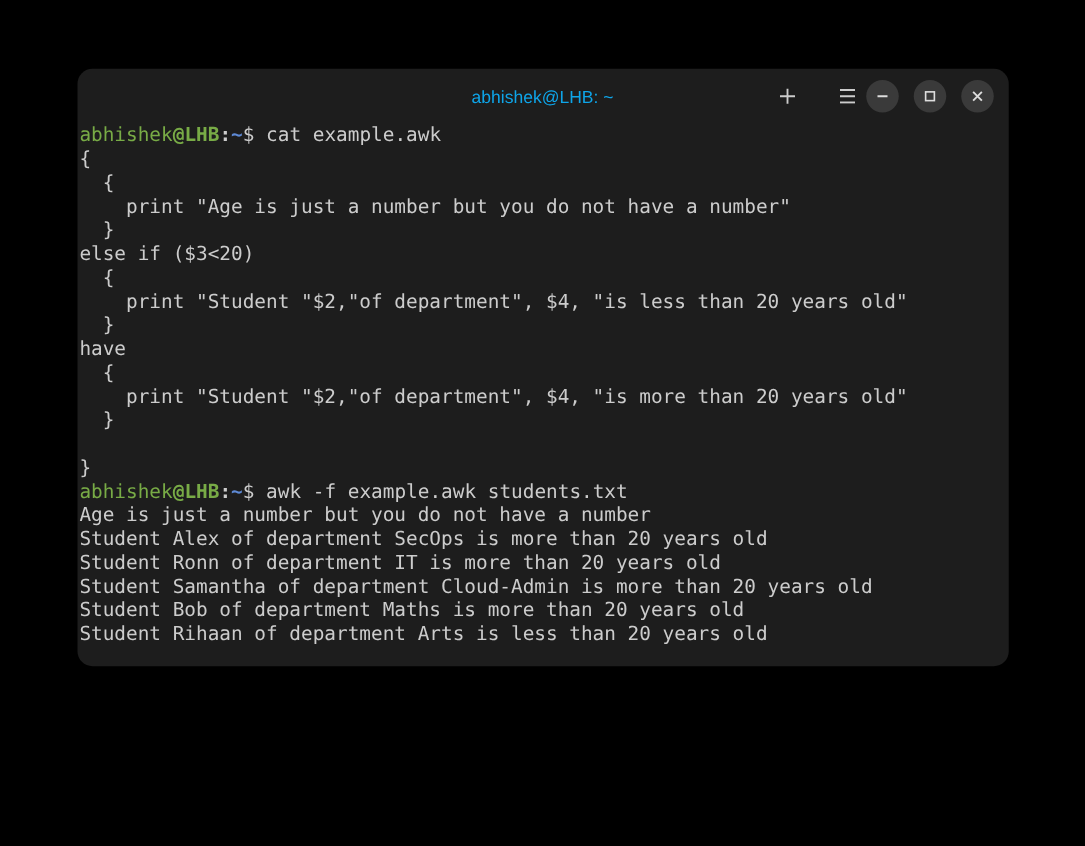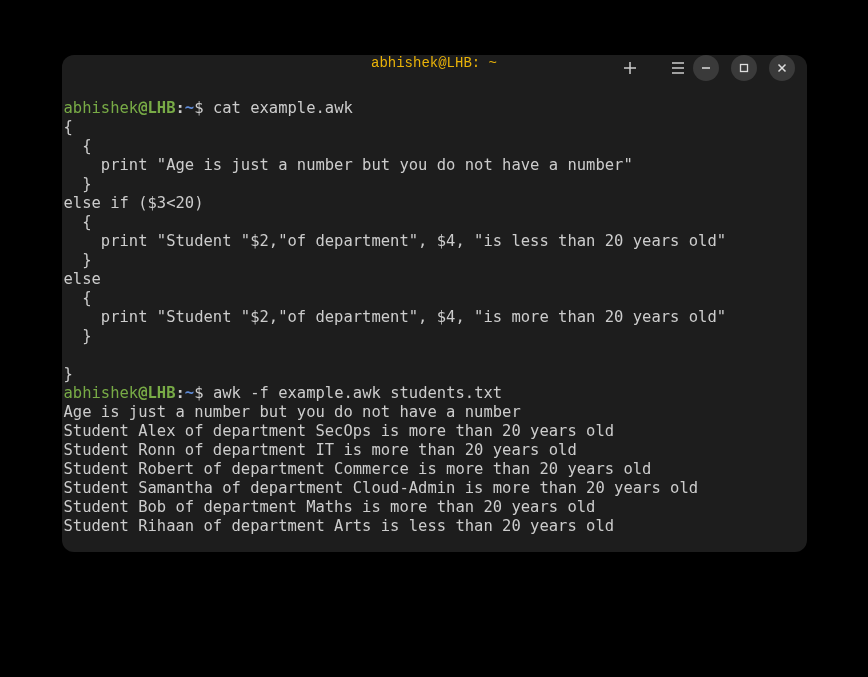--- a/index.html
+++ b/index.html
@@ -17,23 +17,24 @@
       width: 745px;
       background: #1d1d1d;
       border-radius: 12px;
       overflow: hidden;
       box-shadow: 0 8px 24px rgba(0,0,0,0.6);
     }
     .title-bar {
       position: relative;
       height: 44px;
       display: flex;
+      align-items: center;
       justify-content: center;
-      color: #eab308;
-      font-family: Liberation Mono, monospace;
+      color: #0ea5e9;
+      font-family: Liberation Sans, sans-serif;
       font-size: 14px;
     }
     .title-bar .controls-left {
       position: absolute;
       right: 116px;
       display: flex;
       gap: 22px;
       align-items: center;
     }
     .title-bar .controls-right {
@@ -131,31 +132,30 @@
     <div class="line"><span class="user">abhishek</span><span class="host">@</span><span class="host">LHB</span><span class="colon">:</span><span class="path">~</span><span class="dollar">$</span><span> </span><span class="cmd">cat example.awk</span></div>
     <div id="script-block">
         <div class="line output">{</div>
         <div class="line output">  {</div>
         <div class="line output">    print "Age is just a number but you do not have a number"</div>
         <div class="line output">  }</div>
         <div class="line output">else if ($3&lt;20)</div>
         <div class="line output">  {</div>
         <div class="line output">    print "Student "$2,"of department", $4, "is less than 20 years old"</div>
         <div class="line output">  }</div>
-        <div class="line output">else</div>
+        <div class="line output">have</div>
         <div class="line output">  {</div>
         <div class="line output">    print "Student "$2,"of department", $4, "is more than 20 years old"</div>
         <div class="line output">  }</div>
         <div class="line output"> </div>
         <div class="line output">}</div>
       </div>
     <div class="line"><span class="user">abhishek</span><span class="host">@</span><span class="host">LHB</span><span class="colon">:</span><span class="path">~</span><span class="dollar">$</span><span> </span><span class="cmd">awk -f example.awk students.txt</span></div>
     <div id="output-block">
         <div class="line output">Age is just a number but you do not have a number</div>
         <div class="line output">Student Alex of department SecOps is more than 20 years old</div>
         <div class="line output">Student Ronn of department IT is more than 20 years old</div>
-        <div class="line output">Student Robert of department Commerce is more than 20 years old</div>
         <div class="line output">Student Samantha of department Cloud-Admin is more than 20 years old</div>
         <div class="line output">Student Bob of department Maths is more than 20 years old</div>
         <div class="line output">Student Rihaan of department Arts is less than 20 years old</div>
       </div>
   </div>
 </div>
 
 </body></html>

